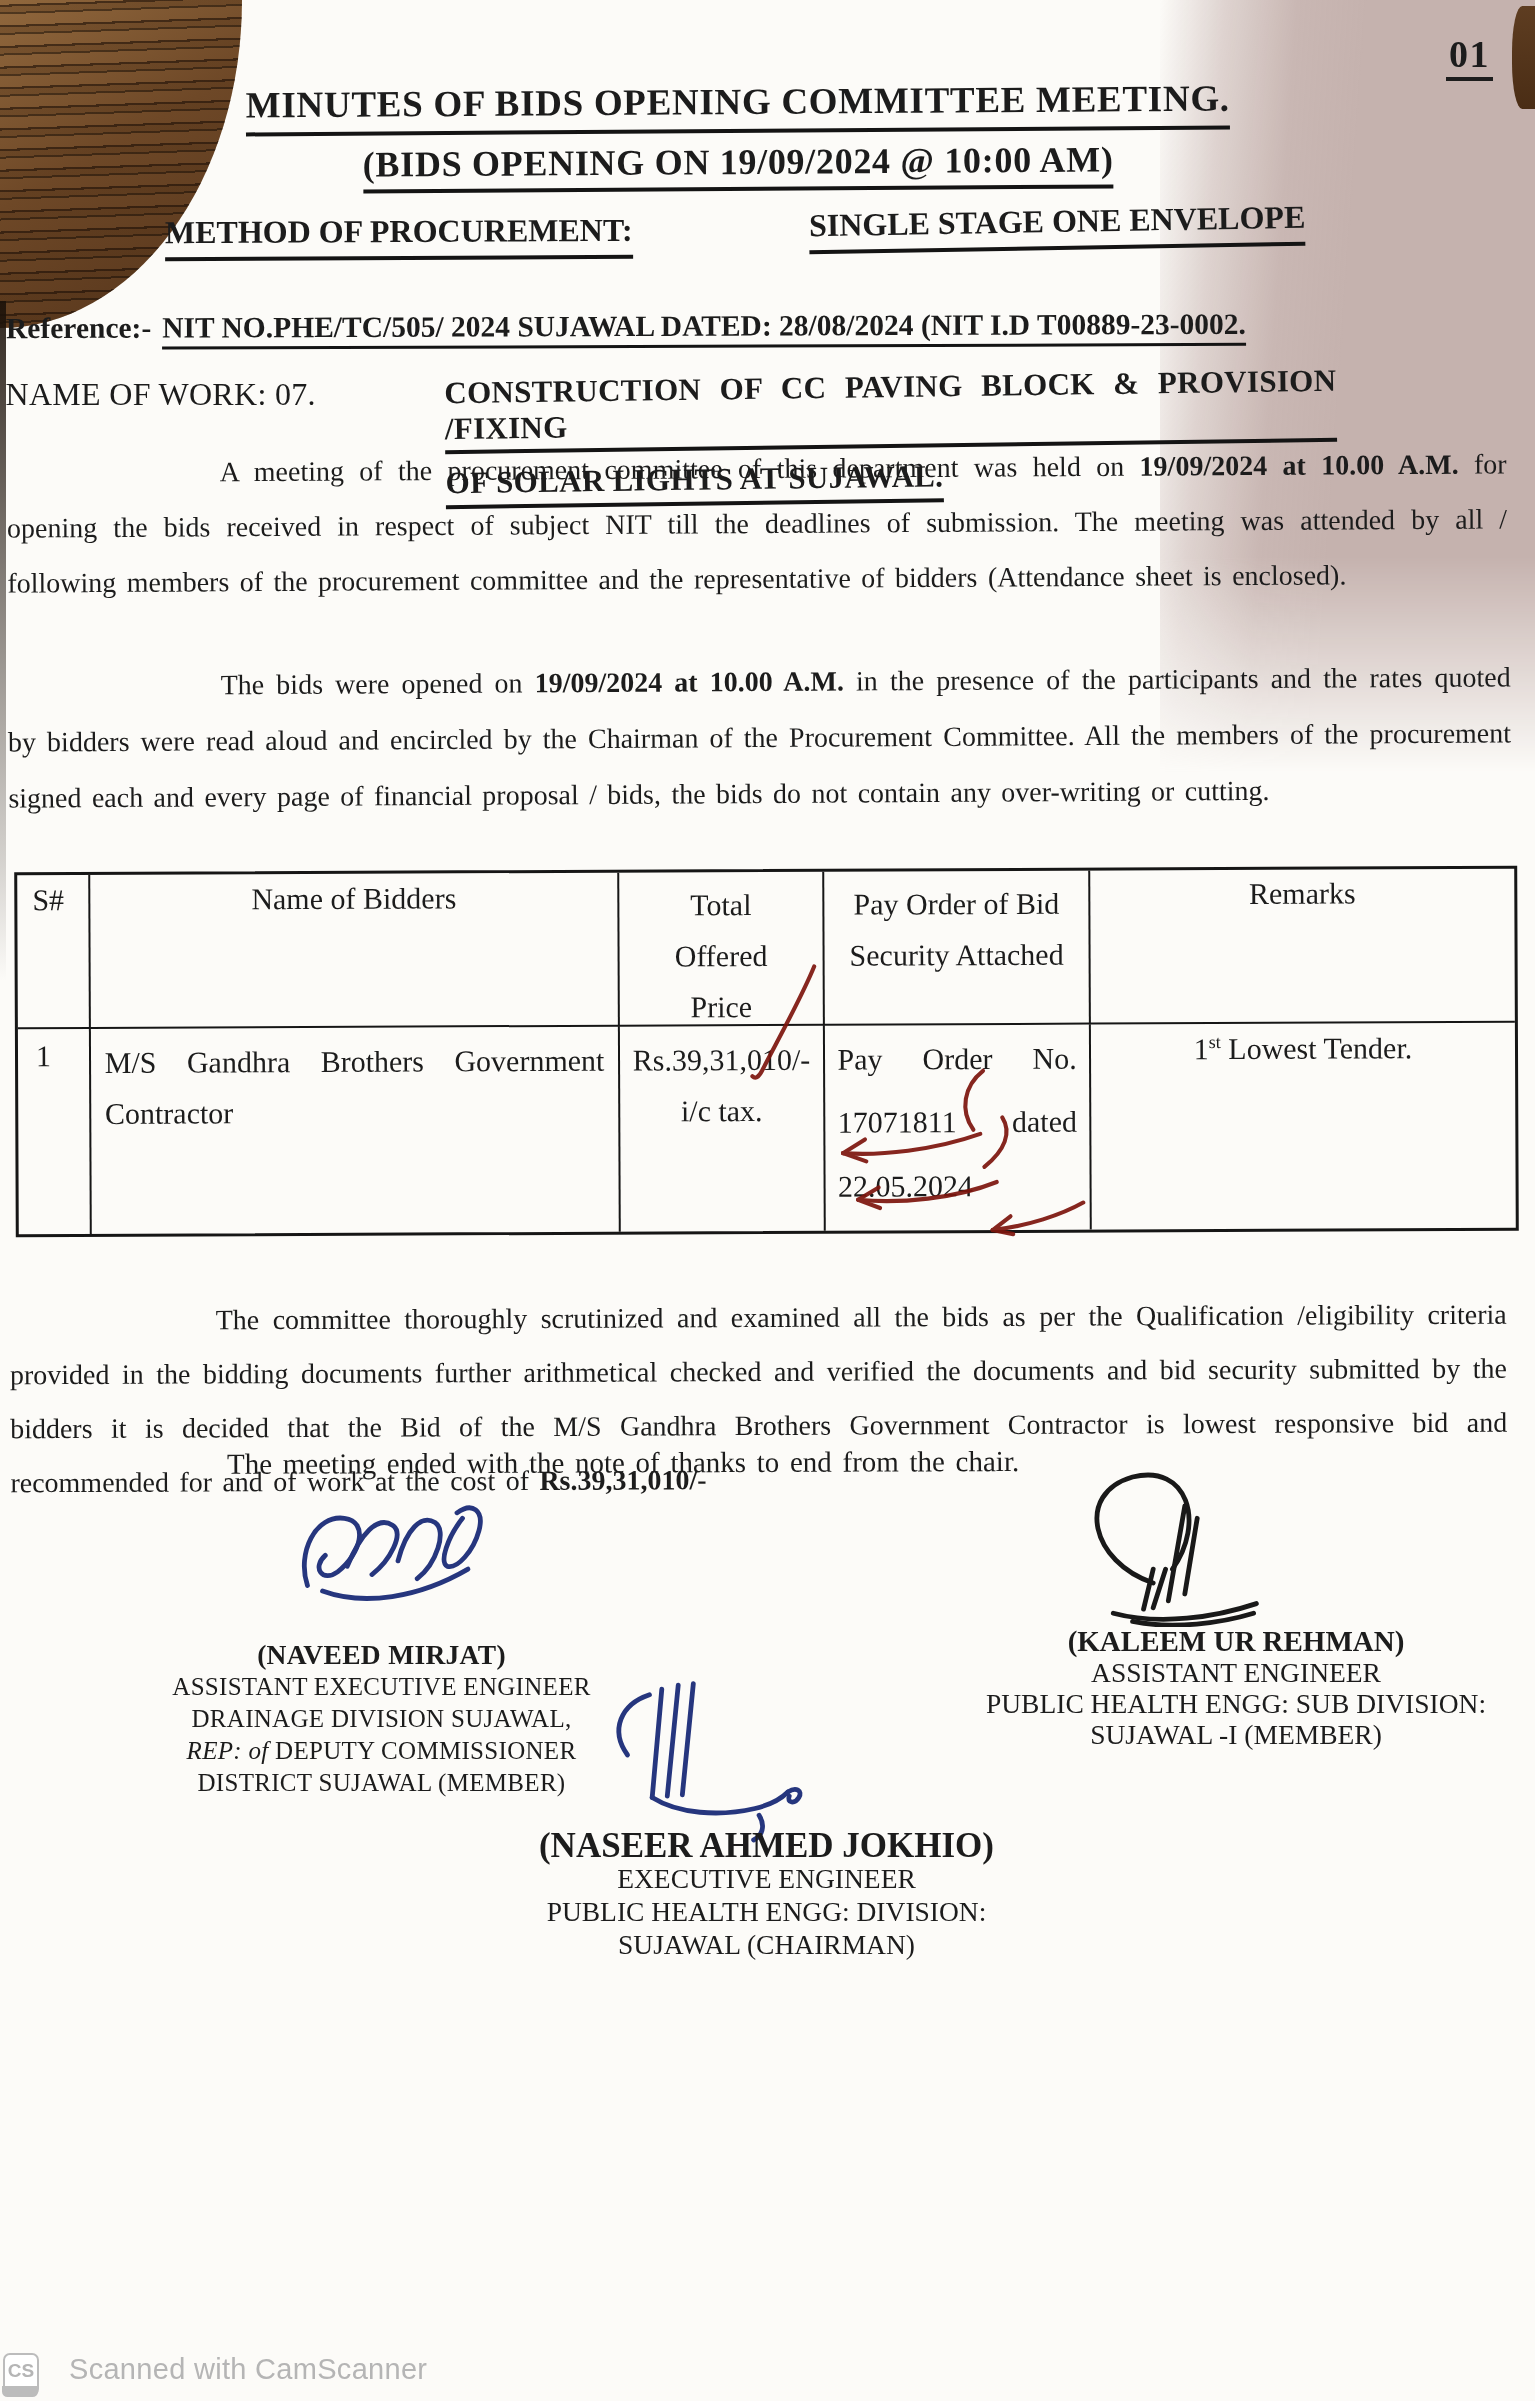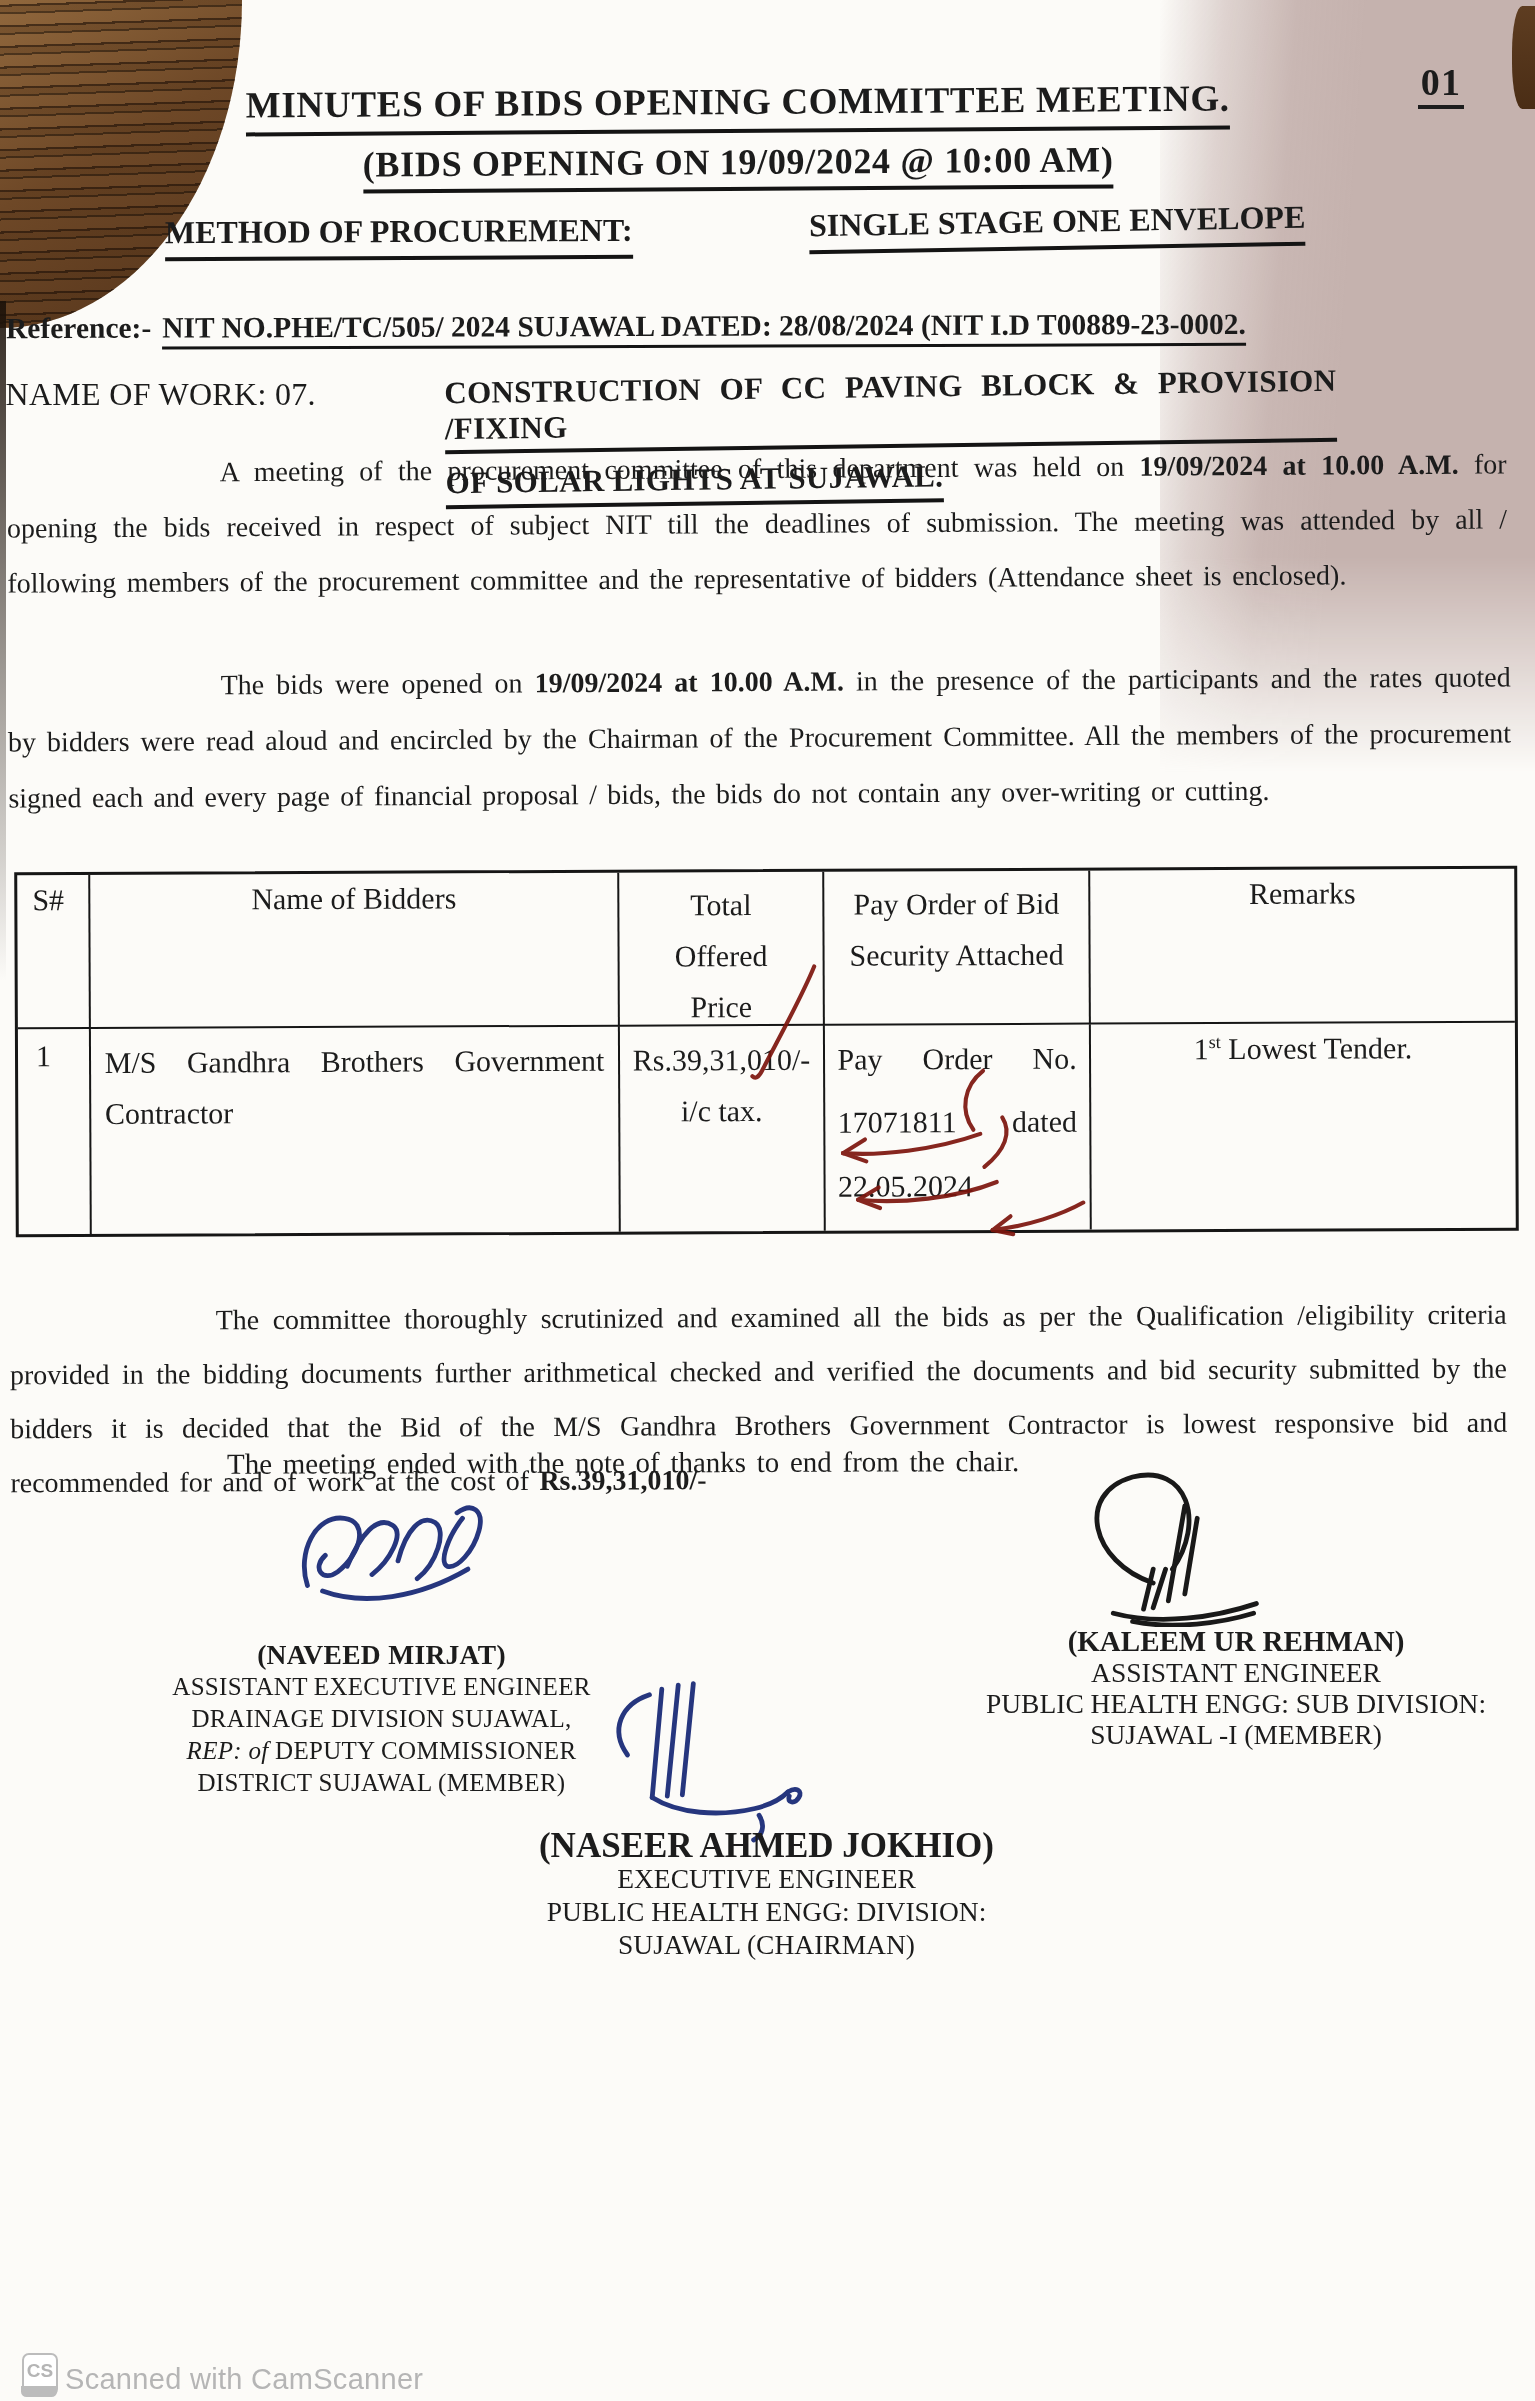--- a/index.html
+++ b/index.html
@@ -18,22 +18,22 @@
   .wood-notch{position:absolute;left:1512px;top:5.5px;width:22.7px;height:103px;
     background:linear-gradient(180deg,#5e3d21,#4a2d15);border-radius:45% 0 0 45%;}
   .pink-band{position:absolute;left:1160px;top:0;width:375px;height:796px;
     background:linear-gradient(94deg, rgba(198,179,175,0) 0%, rgba(198,179,175,.55) 15%,
       rgba(198,179,175,.95) 32%, #c5b2ae 48%);
     -webkit-mask-image:linear-gradient(to bottom,#000 0%,#000 70%,transparent 97%);
     mask-image:linear-gradient(to bottom,#000 0%,#000 70%,transparent 97%);}
   .left-edge{position:absolute;left:0;top:301px;width:5.5px;height:680px;
     background:linear-gradient(to bottom,rgba(28,18,10,.9),rgba(28,18,10,.18) 82%,transparent);}
 
-  .page-num{position:absolute;left:1418px;top:32px;width:103px;
-    font-size:38px;font-weight:700;letter-spacing:1.4px;margin-top:28px;}
+  .page-num{position:absolute;left:1418px;top:32px;width:103px;text-align:center;
+    font-size:38px;font-weight:700;letter-spacing:1.4px;}
   .page-num span{border-bottom:4.8px solid #1d1d1d;padding:0 2.7px 1.4px 2.7px;display:inline-block;}
 
   .title-block{position:absolute;left:175px;top:80px;width:1126px;text-align:center;
     transform:rotate(-0.4deg);}
   .title-block .t1{display:inline-block;font-size:37px;font-weight:700;letter-spacing:0.7px;
     border-bottom:4.8px solid #141414;padding-bottom:5.5px;}
   .title-block .t2{display:inline-block;font-size:36px;font-weight:700;letter-spacing:0.7px;
     border-bottom:4.8px solid #141414;padding-bottom:4.1px;margin-top:8.2px;}
 
   .method-label{position:absolute;left:165px;top:213px;font-size:32px;font-weight:700;
@@ -86,21 +86,21 @@
   .sig-left{left:100px;top:1591px;width:563px;font-size:25px;line-height:32px;letter-spacing:0.3px;margin-top:48px;}
   .sig-left .sig-name{font-size:27.5px;}
   .sig-right{left:934px;top:1626px;width:604px;font-size:27.5px;line-height:31px;}
   .sig-right .sig-name{font-size:29px;}
   .sig-center{left:499px;top:1829px;width:535px;font-size:27.5px;line-height:33px;}
   .sig-center .sig-name{font-size:35px;}
   .sig-svg{position:absolute;}
   .overlay{position:absolute;left:0;top:0;pointer-events:none;}
 
   
-  .watermark{position:absolute;left:22px;top:2353px;display:flex;align-items:flex-end;gap:7px;
+  .watermark{position:absolute;left:3px;top:2353px;display:flex;align-items:flex-start;gap:30px;
     font-family:"Liberation Sans", sans-serif;color:#b5b5b5;}
   .cs-box{width:36px;height:43px;border:2.7px solid #bcbcbc;border-radius:6.9px;position:relative;
     display:flex;align-items:center;justify-content:center;box-sizing:border-box;background:#fff;}
   .cs-box .cs-txt{font-weight:700;font-size:19px;color:#b5b5b5;margin-top:-6.9px;}
   .cs-box .cs-foot{position:absolute;left:-2.7px;bottom:-2.7px;width:36px;height:11px;
     background:#bcbcbc;border-radius:0 0 5.5px 5.5px;}
   .wm-text{font-size:29px;letter-spacing:0.3px;}
 </style>
 </head>
 <body>

